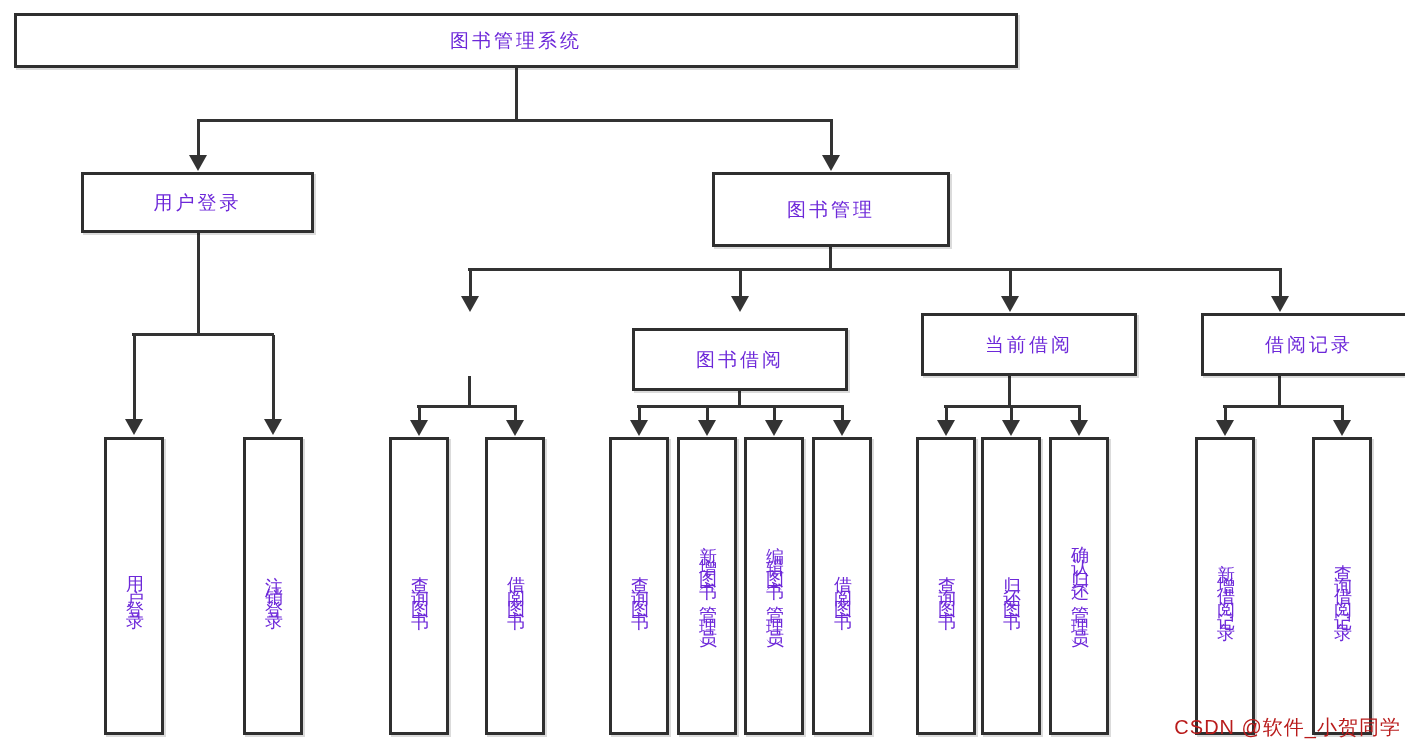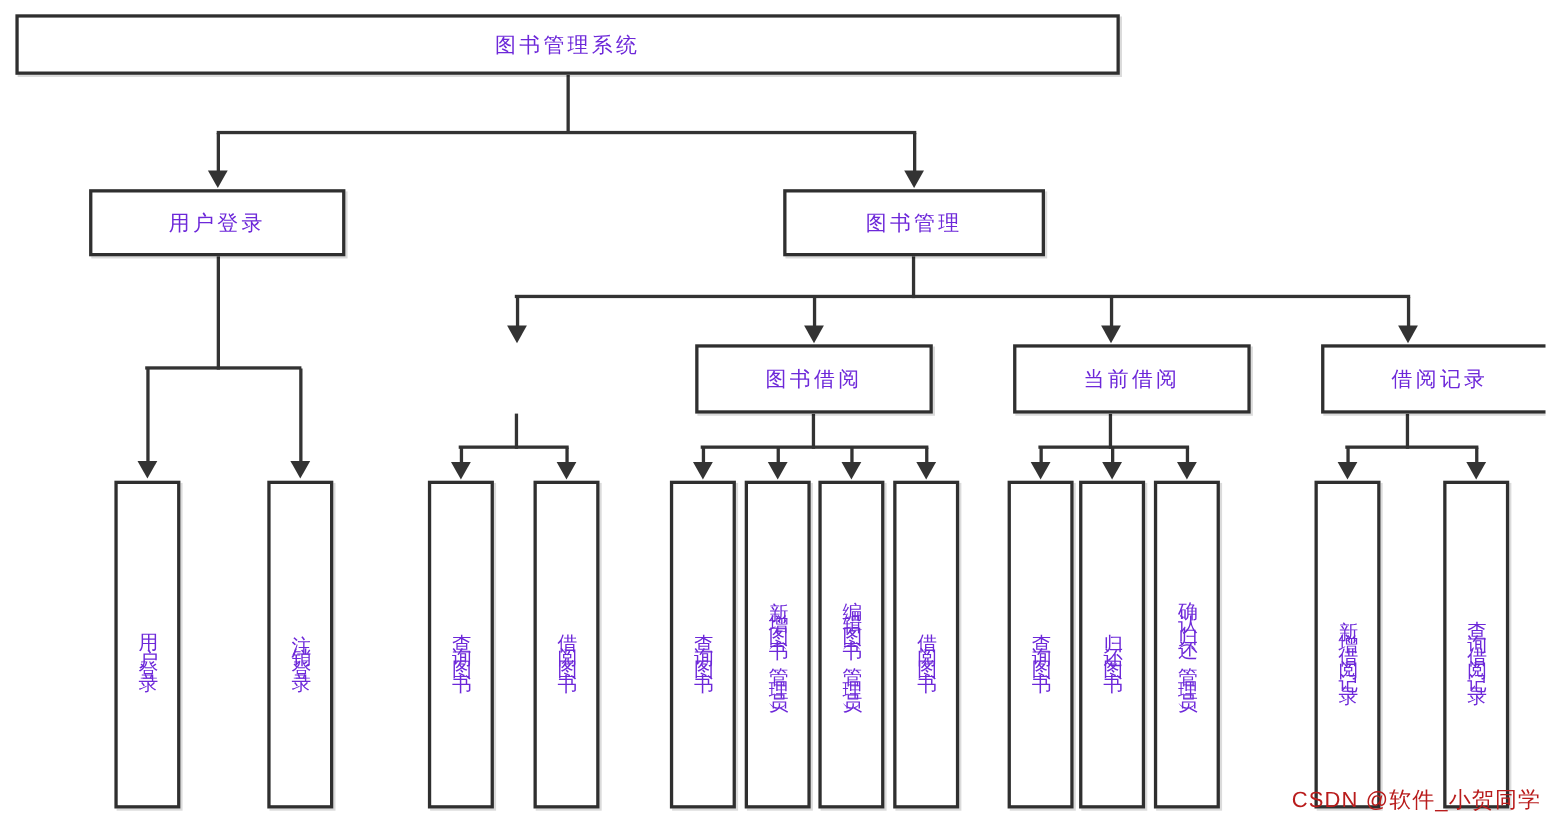--- a/index.html
+++ b/index.html
@@ -117,25 +117,25 @@
   <div class="varrow" style="left:1216px; top:407px; height:29px;"></div>
   <div class="varrow" style="left:1333px; top:407px; height:29px;"></div>
 
   <div class="box hbox" style="left:14px; top:13px; width:1004px; height:55px;">
     <span>图书管理系统</span>
   </div>
 
   <div class="box hbox" style="left:81px; top:172px; width:233px; height:61px;">
     <span>用户登录</span>
   </div>
-  <div class="box hbox" style="left:712px; top:172px; width:238px; height:61px;">
+  <div class="box hbox" style="left:712px; top:172px; width:238px; height:75px;">
     <span>图书管理</span>
   </div>
 
-  <div class="box hbox" style="left:632px; top:313px; width:216px; height:63px;">
+  <div class="box hbox" style="left:632px; top:328px; width:216px; height:63px;">
     <span>图书借阅</span>
   </div>
   <div class="box hbox" style="left:921px; top:313px; width:216px; height:63px;">
     <span>当前借阅</span>
   </div>
   <div class="box hbox" style="left:1172px; top:313px; width:216px; height:63px;margin-left:29px;">
     <span>借阅记录</span>
   </div>
 
   <div class="box leaf" style="left:104px; top:437px; width:60px; height:298px;">

